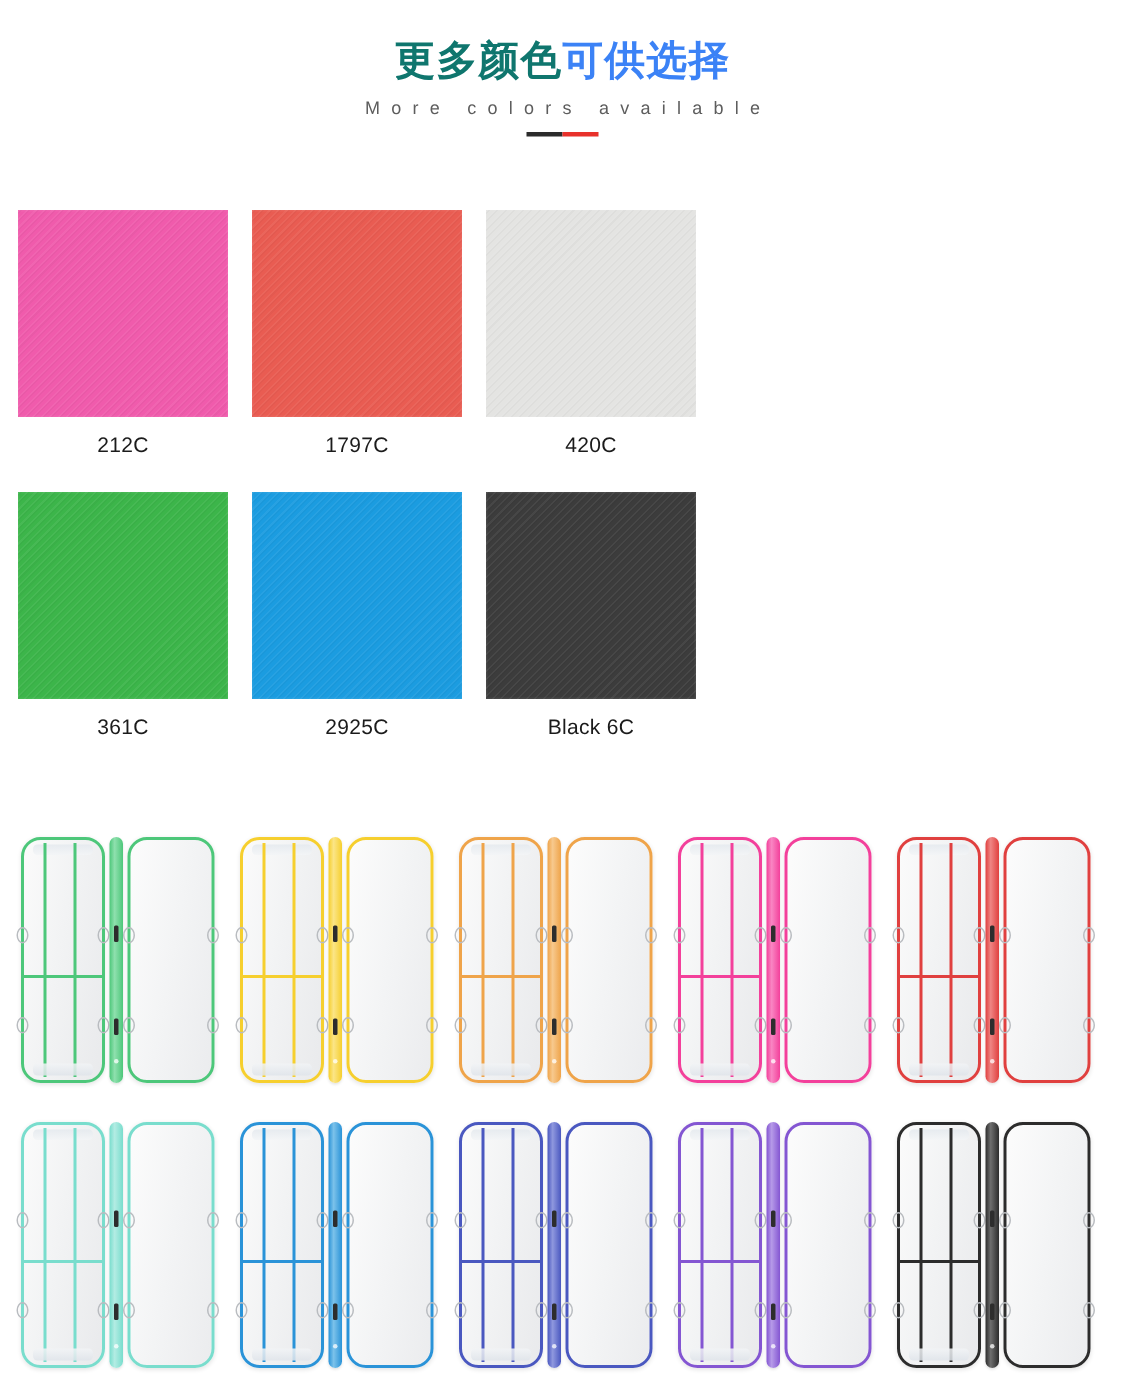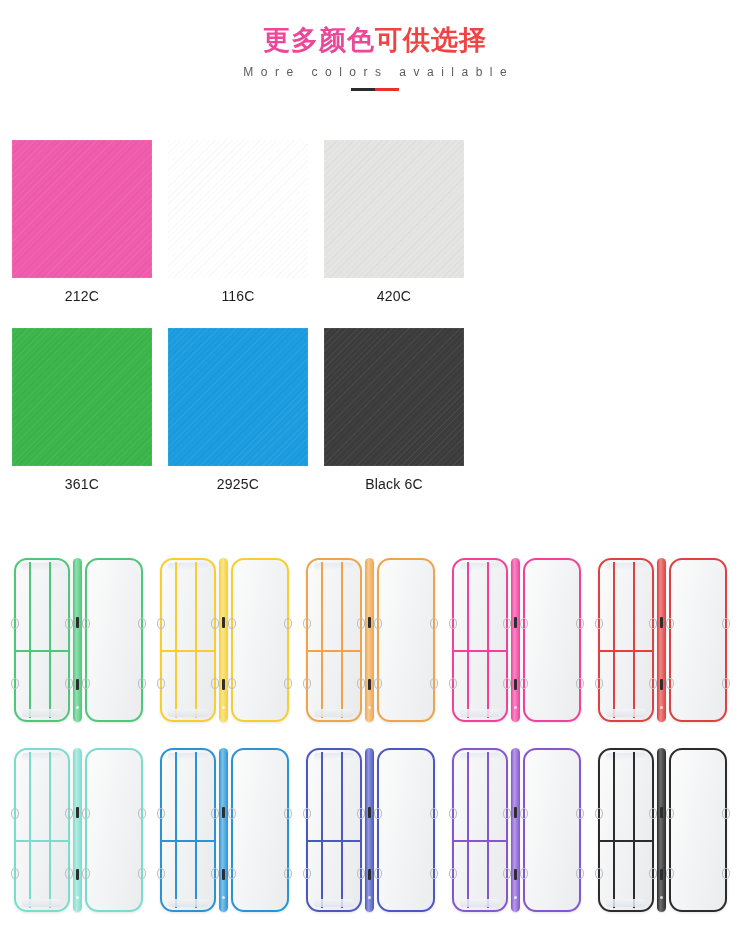--- a/index.html
+++ b/index.html
@@ -11,21 +11,21 @@
     position:relative;
   }
   .page{width:750px;height:929px;position:relative;}
 
   
   .header{padding-top:26px;text-align:center;}
   .title{
     font-size:27px;font-weight:bold;letter-spacing:1px;
     line-height:1.1;white-space:nowrap;
   }
-  .title .t-dark{color:#ec4899;}
+  .title .t-dark{color:#0f766e;}
   .title .t-red{color:#e8312b;}
   .subtitle{
     margin-top:9px;
     font-size:12px;color:#5d5d5d;
     letter-spacing:7.5px;
     text-indent:7.5px;
     font-weight:normal;
   }
   .divider{
     margin:9px auto 0 auto;
@@ -145,39 +145,39 @@
     background:linear-gradient(100deg,#fcfcfc 0%,#f3f4f5 50%,#ebecee 100%);
   }
 </style>
 </head>
 <body>
 
 <div class="page">
 
   <div class="header">
     <div class="title">
-      <span class="t-dark">更多颜色</span><span class="t-red" style="color: #ef4444;">可供选择</span>
+      <span class="t-dark">更多颜色</span><span class="t-red" style="color: #3b82f6;">可供选择</span>
     </div>
     <div class="subtitle">More colors available</div>
     <div class="divider">
       <span class="d-dark" style="background: rgb(43, 43, 43);"></span>
       <span class="d-red" style="background: rgb(232, 49, 43);"></span>
     </div>
   </div>
 
   <div class="swatch-grid">
 
     <div class="swatch-row">
       <div class="swatch-cell">
         <div class="swatch" style="background-color: rgb(240, 91, 172);"></div>
         <div class="swatch-label">212C</div>
       </div>
       <div class="swatch-cell">
-        <div class="swatch"></div>
-        <div class="swatch-label">116C</div>
+        <div class="swatch" style="background-color: rgb(233, 92, 82);"></div>
+        <div class="swatch-label">1797C</div>
       </div>
       <div class="swatch-cell">
         <div class="swatch" style="background-color: rgb(228, 228, 226);"></div>
         <div class="swatch-label">420C</div>
       </div>
     </div>
 
     <div class="swatch-row">
       <div class="swatch-cell">
         <div class="swatch" style="background-color: rgb(60, 181, 74);"></div>

